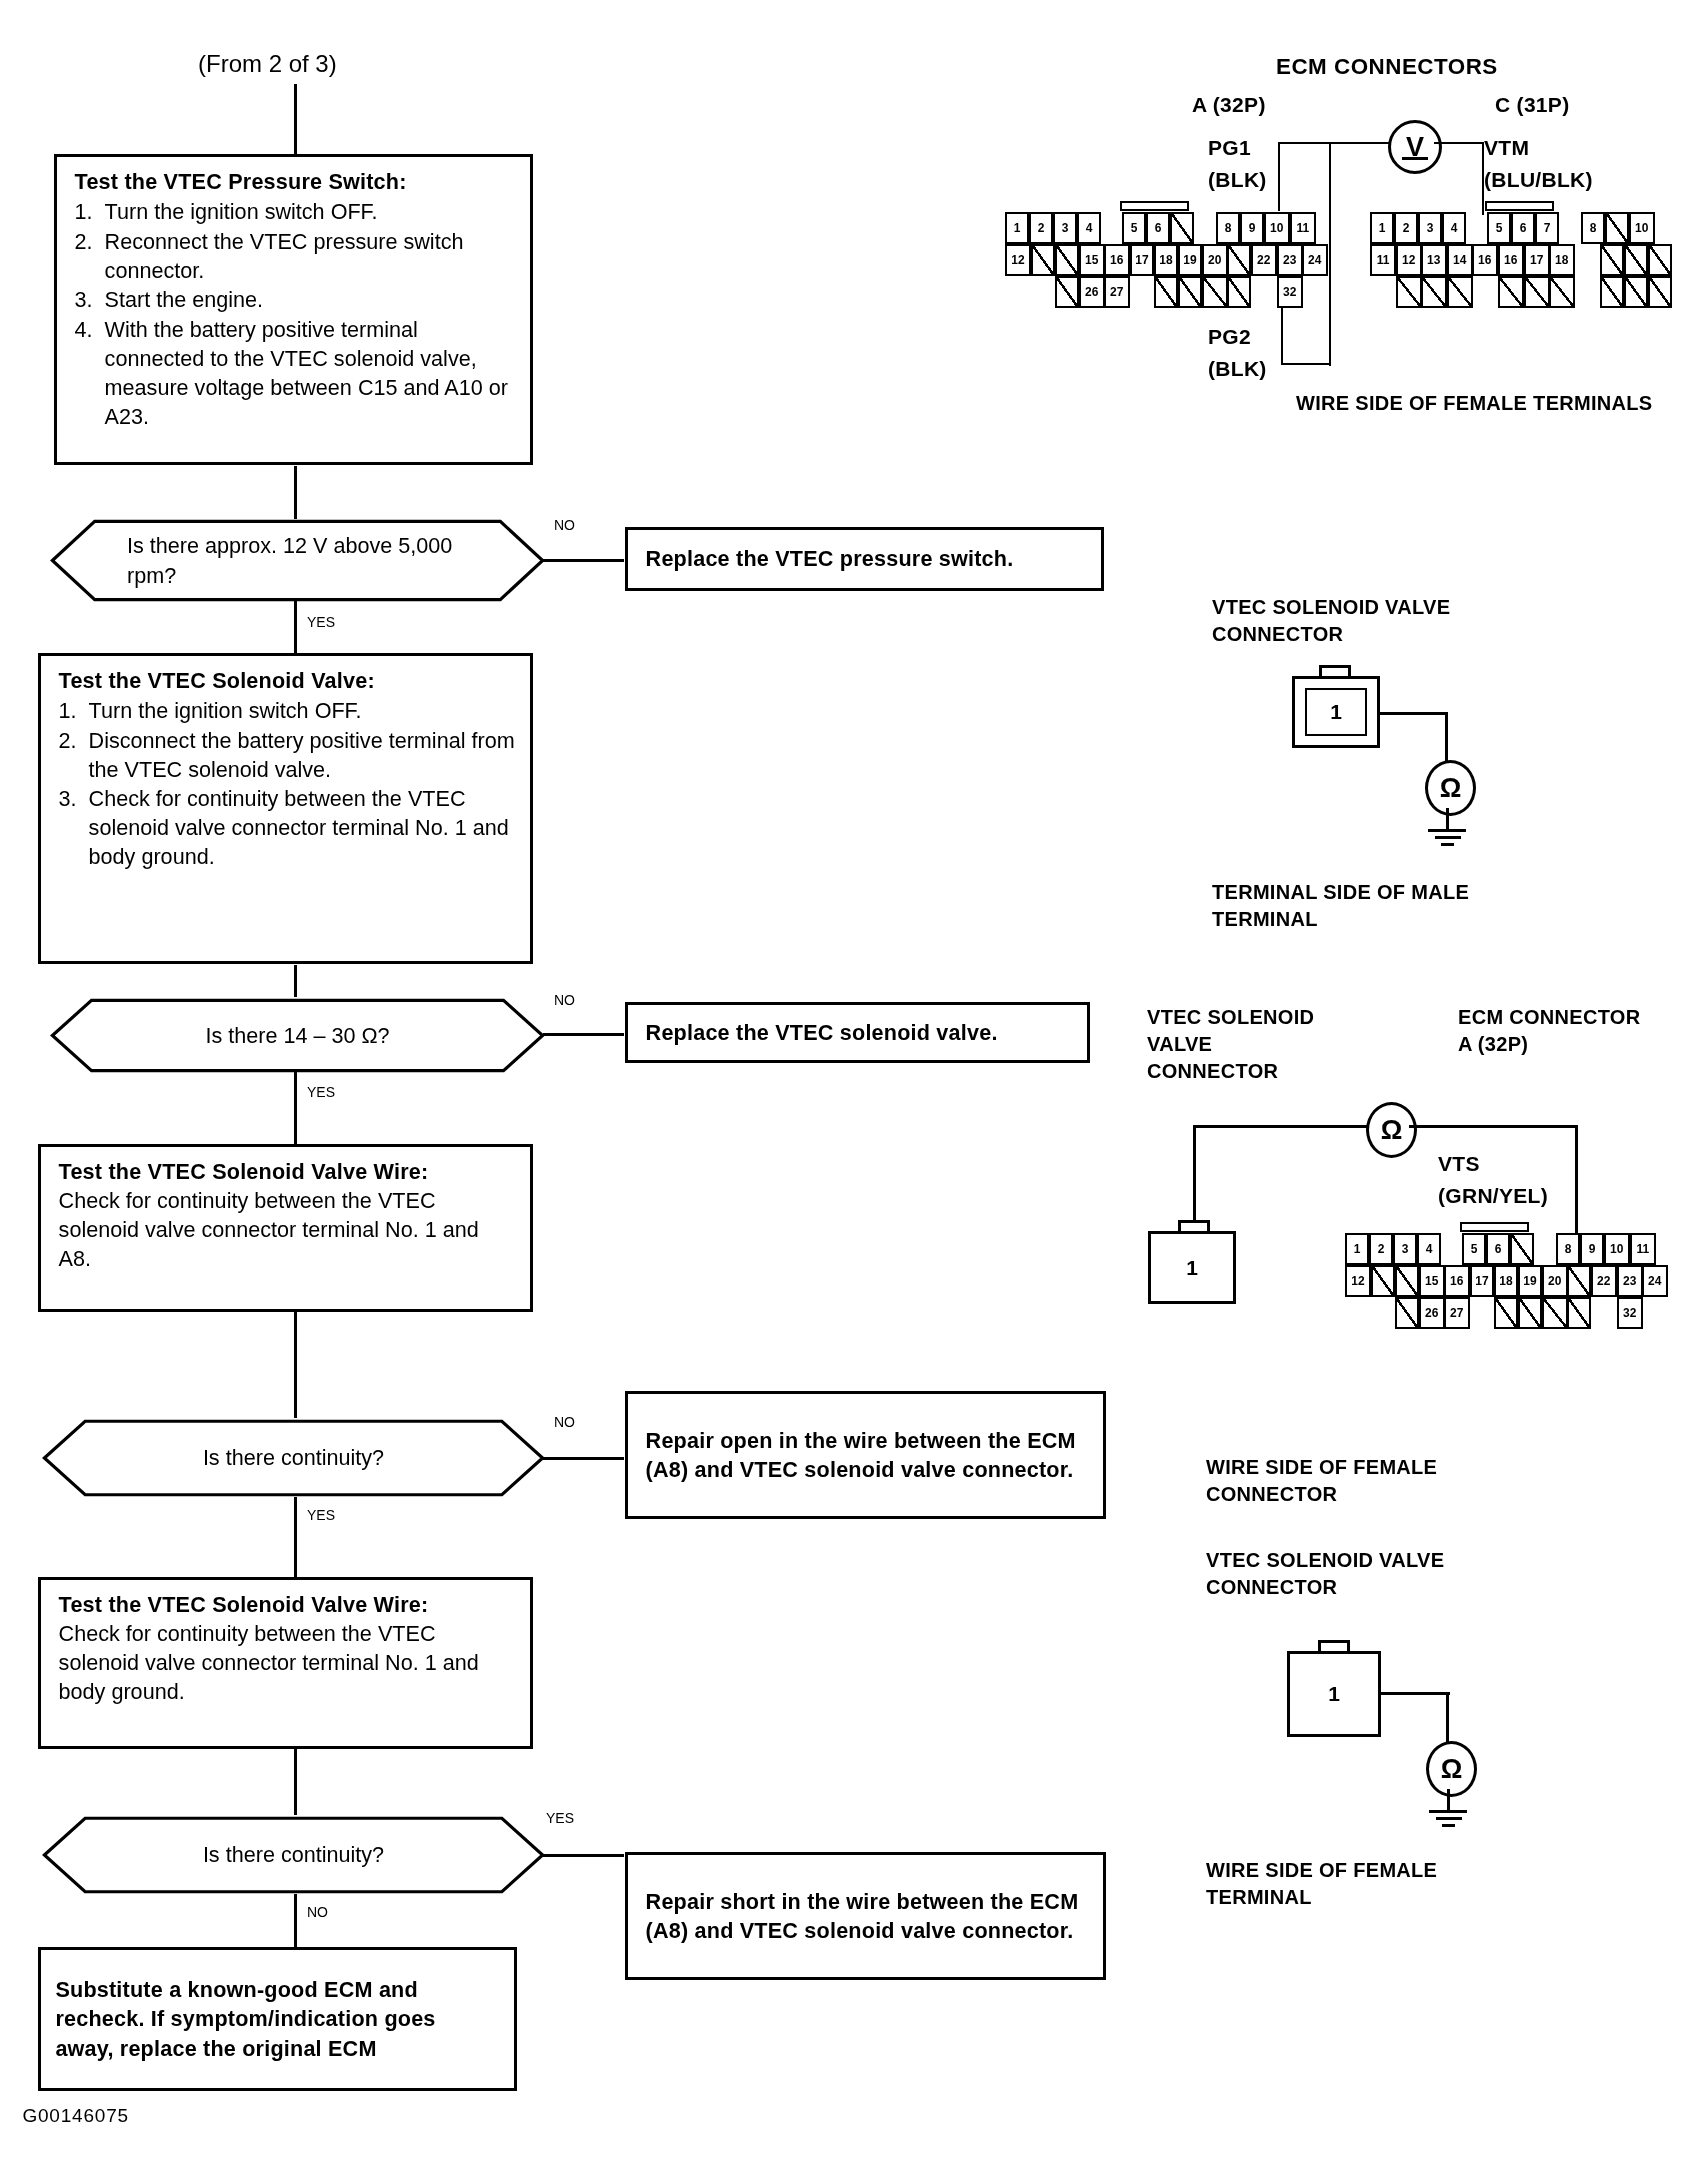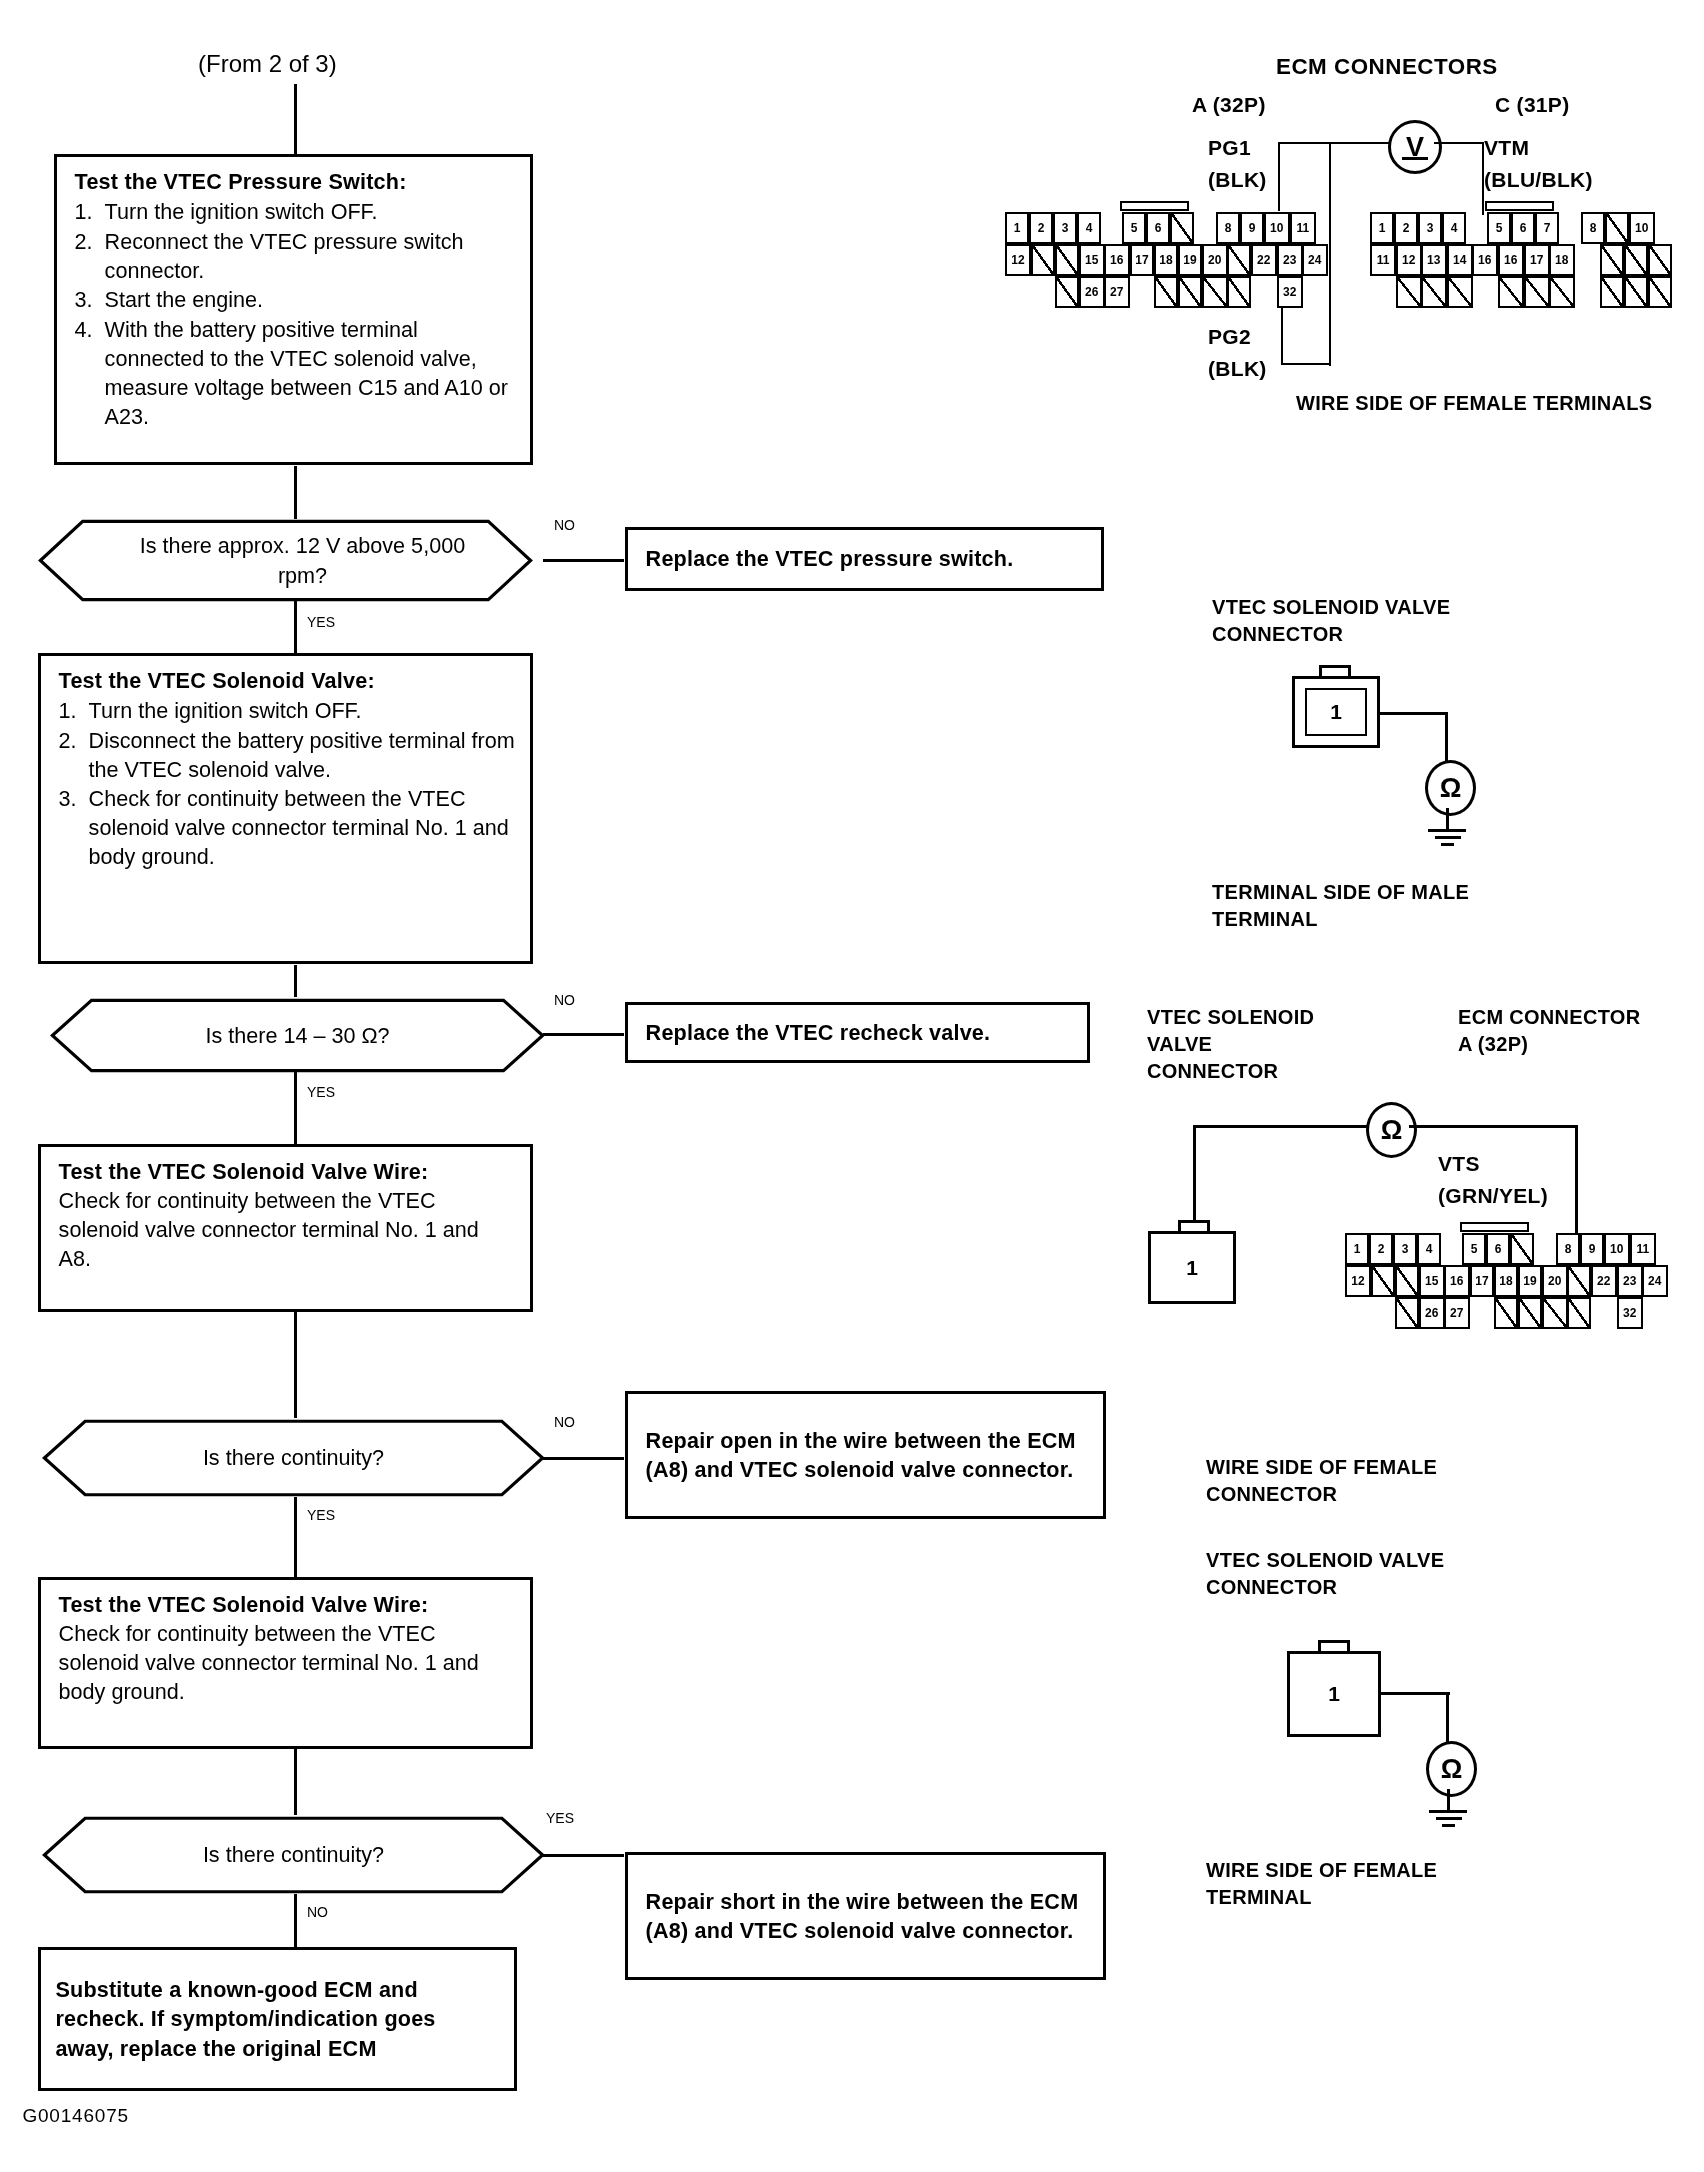--- a/index.html
+++ b/index.html
@@ -102,21 +102,21 @@
       </li>
     <li>
         <span class="num">4.</span>
         <span class="txt">With the battery positive terminal connected to the VTEC solenoid valve, measure voltage between C15 and A10 or A23.</span>
       </li>
   </ul>
 </div>
 
 <div class="abs vline" style="left:294px;top:466px;height:53px;"></div>
 
-<div class="hex" style="left:38px;top:518px;width:495px;height:85px;text-align:center;">
+<div class="hex" style="left:50px;top:518px;width:495px;height:85px;">
   <svg width="495" height="85" viewBox="0 0 620 106">
     <polygon points="3,53 56,4 564,4 617,53 564,102 56,102" fill="#fff" stroke="#000" stroke-width="4"></polygon>
   </svg>
   <div class="lbl">Is there approx. 12 V above 5,000 rpm?</div>
 </div>
 <div class="abs hline" style="left:543px;top:559px;width:81px;"></div>
 <div class="abs edgelbl" style="left:554px;top:518px;">NO</div>
 
 <div class="abs result" style="left:625px;top:527px;width:479px;height:64px;">
   <span>Replace the VTEC pressure switch.</span>
@@ -149,21 +149,21 @@
 <div class="hex" style="left:50px;top:997px;width:495px;height:77px;">
   <svg width="495" height="77" viewBox="0 0 620 96">
     <polygon points="3,48 52,4 568,4 617,48 568,92 52,92" fill="#fff" stroke="#000" stroke-width="4"></polygon>
   </svg>
   <div class="lbl" style="justify-content:center;left:0;width:100%;">Is there 14 – 30 Ω?</div>
 </div>
 <div class="abs hline" style="left:543px;top:1033px;width:81px;"></div>
 <div class="abs edgelbl" style="left:554px;top:993px;">NO</div>
 
 <div class="abs result" style="left:625px;top:1002px;width:465px;height:61px;">
-  <span>Replace the VTEC recheck valve.</span>
+  <span>Replace the VTEC solenoid valve.</span>
 </div>
 
 <div class="abs vline" style="left:294px;top:1072px;height:72px;"></div>
 <div class="abs edgelbl" style="left:307px;top:1085px;">YES</div>
 
 <div class="abs proc" style="left:38px;top:1144px;width:495px;height:168px;">
   <div class="hd">Test the VTEC Solenoid Valve Wire:</div>
   <div class="body">Check for continuity between the VTEC solenoid valve connector terminal No. 1 and A8.</div>
 </div>
 

